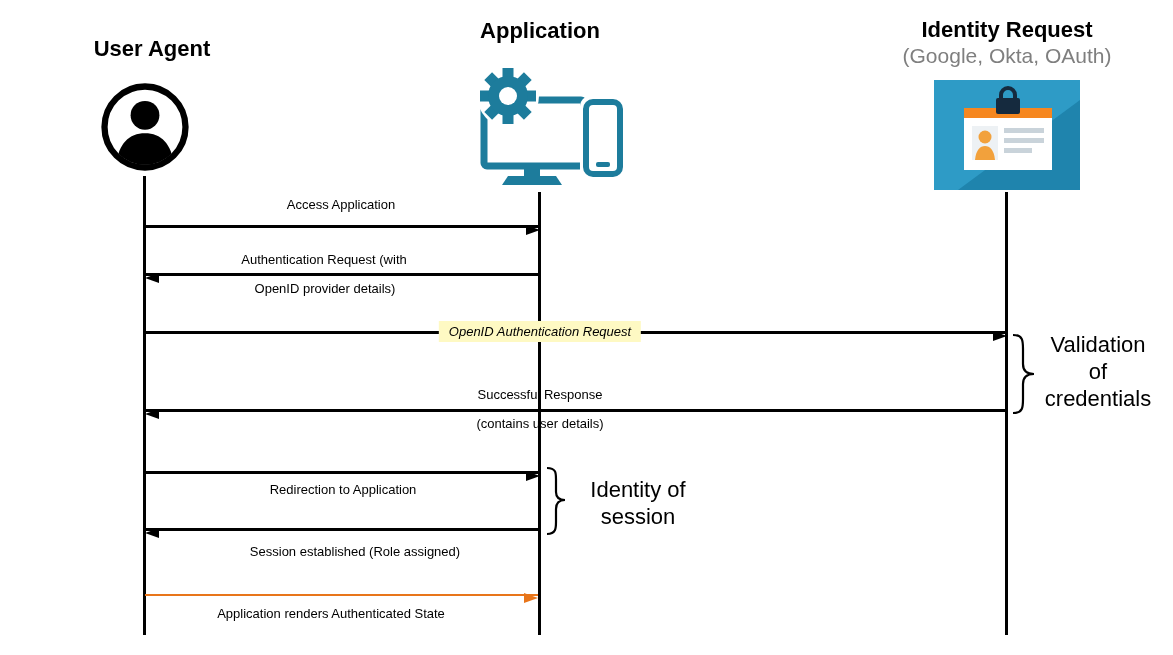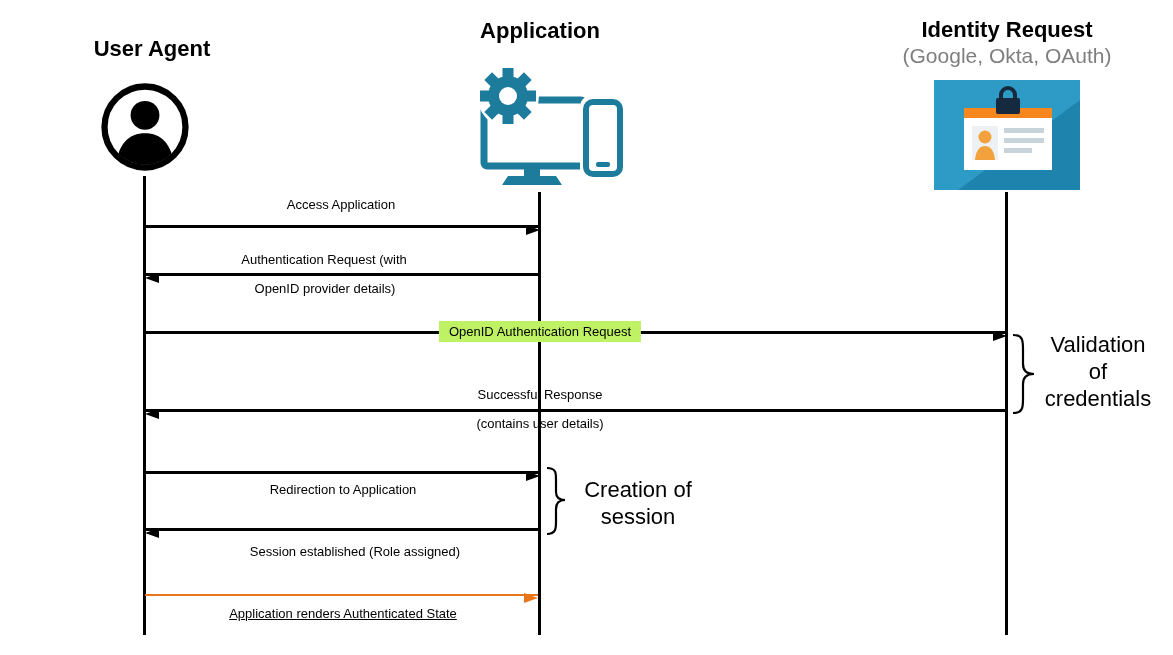--- a/index.html
+++ b/index.html
@@ -16,21 +16,21 @@
 
   .arrow { position: absolute; height: 0; border-top: 3px solid #000; }
   .arrow::after { content: ""; position: absolute; top: -3.5px; width: 0; height: 0;
                   border-top: 5px solid transparent; border-bottom: 5px solid transparent; }
   .arrow.right::after { right: 0; border-left: 14px solid #000; }
   .arrow.left::after  { left: 0;  border-right: 14px solid #000; }
   .arrow.orange { border-top-width: 2px; border-top-color: #E8751A; }
   .arrow.orange.right::after { border-left-color: #E8751A; }
 
   .msg-label { position: absolute; transform: translateX(-50%); font-size: 13px; line-height: 21px; color: #000; white-space: nowrap; }
-  .msg-label.bg { background: #bef264; padding: 0 10px; }
+  .msg-label.bg { background: #fef9c3; padding: 0 10px; font-style: italic; }
 
   .note { position: absolute; transform: translateX(-50%); font-size: 22px; line-height: 21px; color: #000; white-space: nowrap; }
 
   .brace { position: absolute; }
 </style>
 </head>
 <body>
 
 <div class="canvas">
 
@@ -117,22 +117,22 @@
   <div class="note" style="left:1098px; top:334px;">Validation</div>
   <div class="note" style="left:1098px; top:361px;">of</div>
   <div class="note" style="left:1098px; top:388px;">credentials</div>
 
   <div class="arrow right" style="left:145px; top:471px; width:395px;"></div>
   <div class="msg-label" style="left:343px; top:479px;">Redirection to Application</div>
 
   <svg class="brace" style="left:544px; top:466px;" width="24" height="70" viewBox="0 0 24 70">
     <path d="M3,2 C12,2 12,7 12,13 L12,26 C12,31 15,34 21,34 C15,34 12,37 12,43 L12,56 C12,62 12,68 3,68" fill="none" stroke="#000" stroke-width="2.2"></path>
   </svg>
-  <div class="note" style="left:638px; top:479px;">Creation of</div>
+  <div class="note" style="left:638px; top:479px;">Identity of</div>
   <div class="note" style="left:638px; top:506px;">session</div>
 
   <div class="arrow left" style="left:145px; top:528px; width:395px;"></div>
   <div class="msg-label" style="left:355px; top:541px;">Session established (Role assigned)</div>
 
   <div class="arrow right orange" style="left:145px; top:594px; width:393px;"></div>
-  <div class="msg-label" style="left:343px; top:603px;text-decoration:underline;">Application renders Authenticated State</div>
+  <div class="msg-label" style="left:331px; top:603px;">Application renders Authenticated State</div>
 
 </div>
 
 </body></html>

